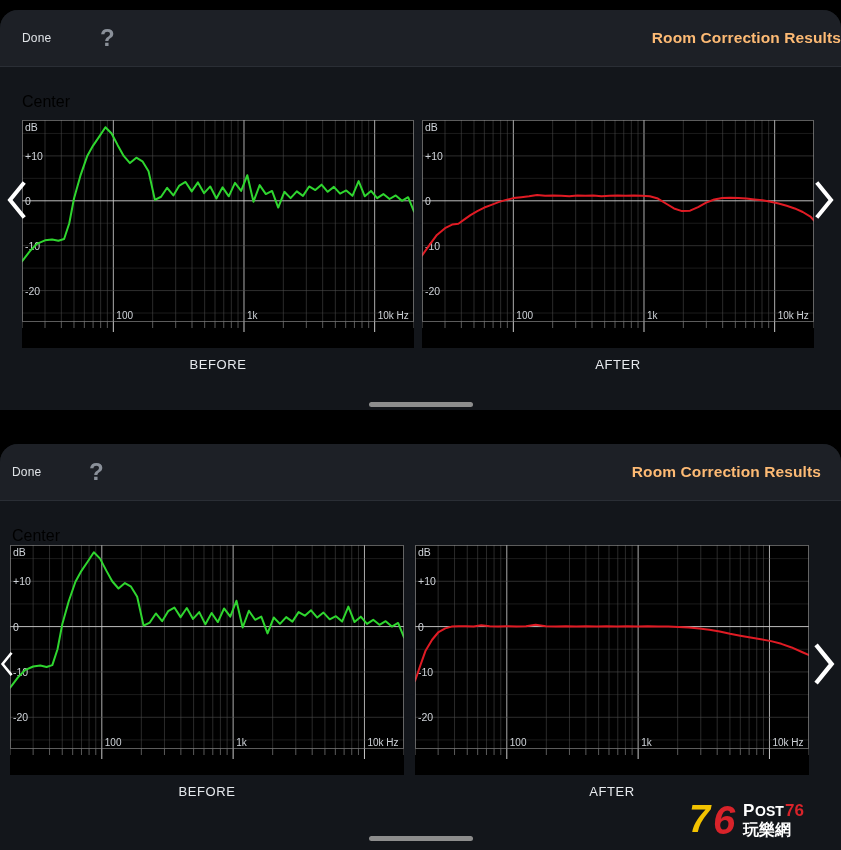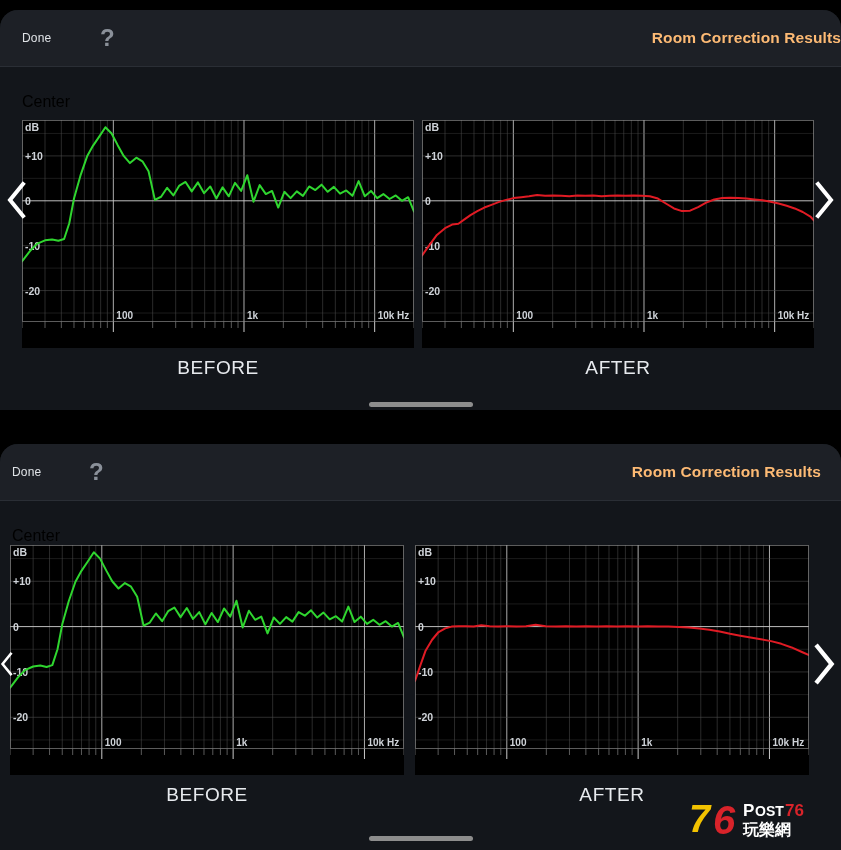--- a/index.html
+++ b/index.html
@@ -36,24 +36,24 @@
     color: #8a9099; font-size: 24px; font-weight: bold; line-height: 1;
   }
   .nav-title {
     position: absolute; left: 0; right: 0; top: 50%; transform: translateY(-50%);
     text-align: right; color: #fdba74; font-size: 15.5px; font-weight: bold;
     letter-spacing: .1px;
   }
 
   .charts-row { display: flex; position: relative; }
   .chart-block { display: flex; flex-direction: column; }
-  .plot { position: relative; background: #000; font-weight: bold; }
+  .plot { position: relative; background: #000; }
   .plot svg { display: block; }
   .cap {
-    text-align: center; color: #e7eaee; font-size: 19px;
+    text-align: center; color: #e7eaee; font-size: 13px;
     letter-spacing: .6px; margin-top: 9px;
   }
 
   
   .chev {
     position: absolute; top: 0; bottom: 0; width: 34px;
     display: flex; align-items: center; justify-content: center;
     color: #fff;
   }
   .chev-left { left: 0; }

